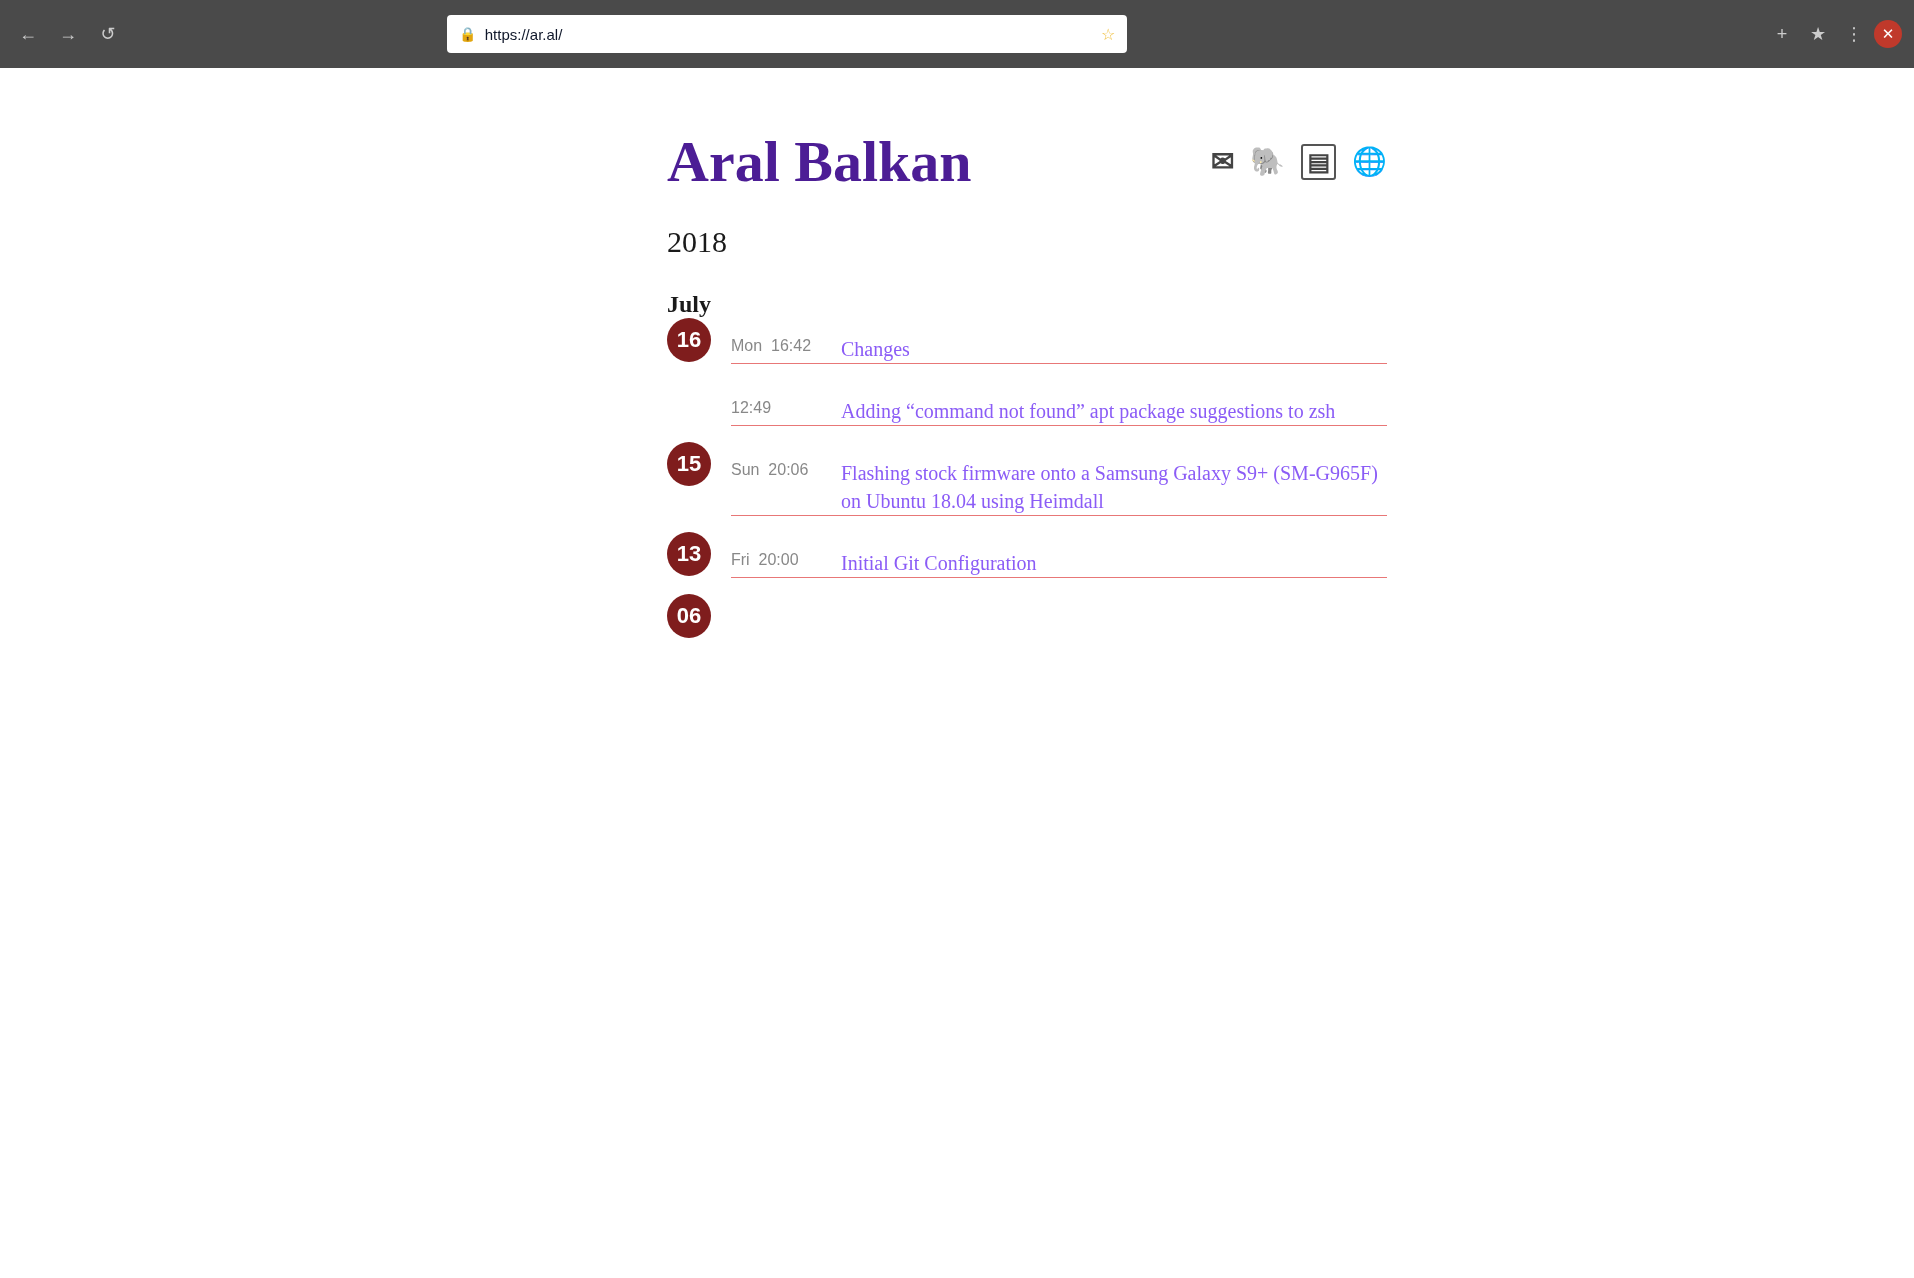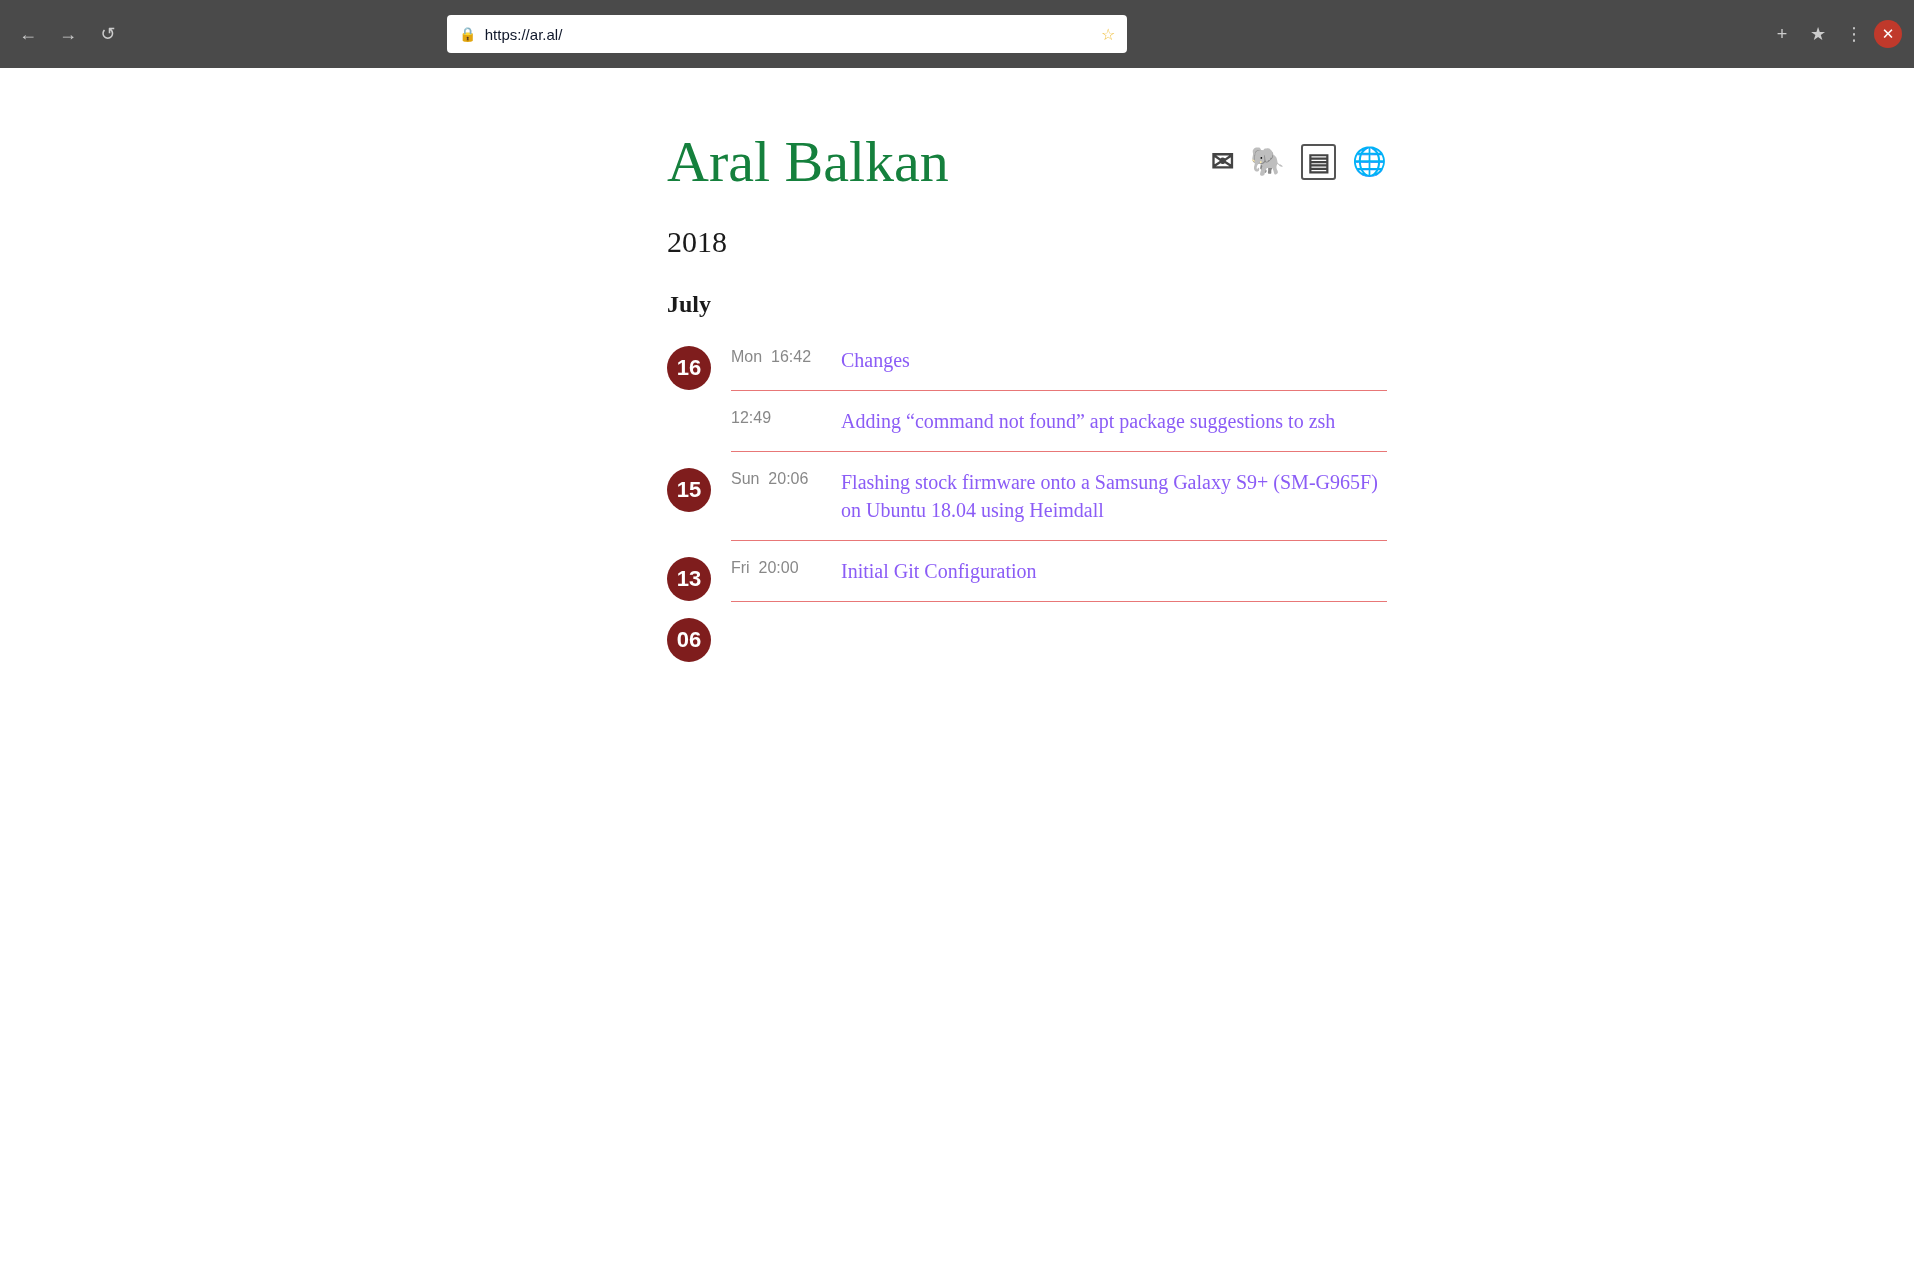--- a/index.html
+++ b/index.html
@@ -111,22 +111,22 @@
       color: #1a1a1a;
       font-family: Georgia, serif;
       margin-bottom: 20px;
       display: flex;
       align-items: center;
       justify-content: space-between;
     }
 
     .site-title-text {
       font-size: 58px;
-      font-weight: 400;
-      color: #15803d;
+      font-weight: 700;
+      color: #4c1d95;
     }
 
     .site-icons {
       display: flex;
       gap: 16px;
       align-items: center;
       font-size: 28px;
       color: #444;
     }
 
@@ -136,21 +136,20 @@
       color: #1a1a1a;
       margin-top: 30px;
       margin-bottom: 32px;
       font-family: Georgia, serif;
     }
 
     .month-heading {
       font-size: 24px;
       font-weight: 700;
       color: #1a1a1a;
-      margin-bottom: 28px;
       font-family: Georgia, serif;
     }
 
     .posts-list {
       list-style: none;
     }
 
     .post-item {
       display: flex;
       align-items: flex-start;
@@ -171,24 +170,24 @@
       justify-content: center;
       flex-shrink: 0;
       margin-right: 20px;
       font-family: Arial, sans-serif;
     }
 
     .post-meta {
       display: flex;
       align-items: flex-start;
       flex: 1;
-      padding-bottom: 16px;
       border-bottom: 1px solid #e87777;
       margin-bottom: 16px;
       min-width: 0;
+      margin-top: 17px;
     }
 
     .post-item:last-child .post-meta {
       border-bottom: none;
     }
 
     .post-day-time {
       color: #888;
       font-size: 16px;
       white-space: nowrap;

